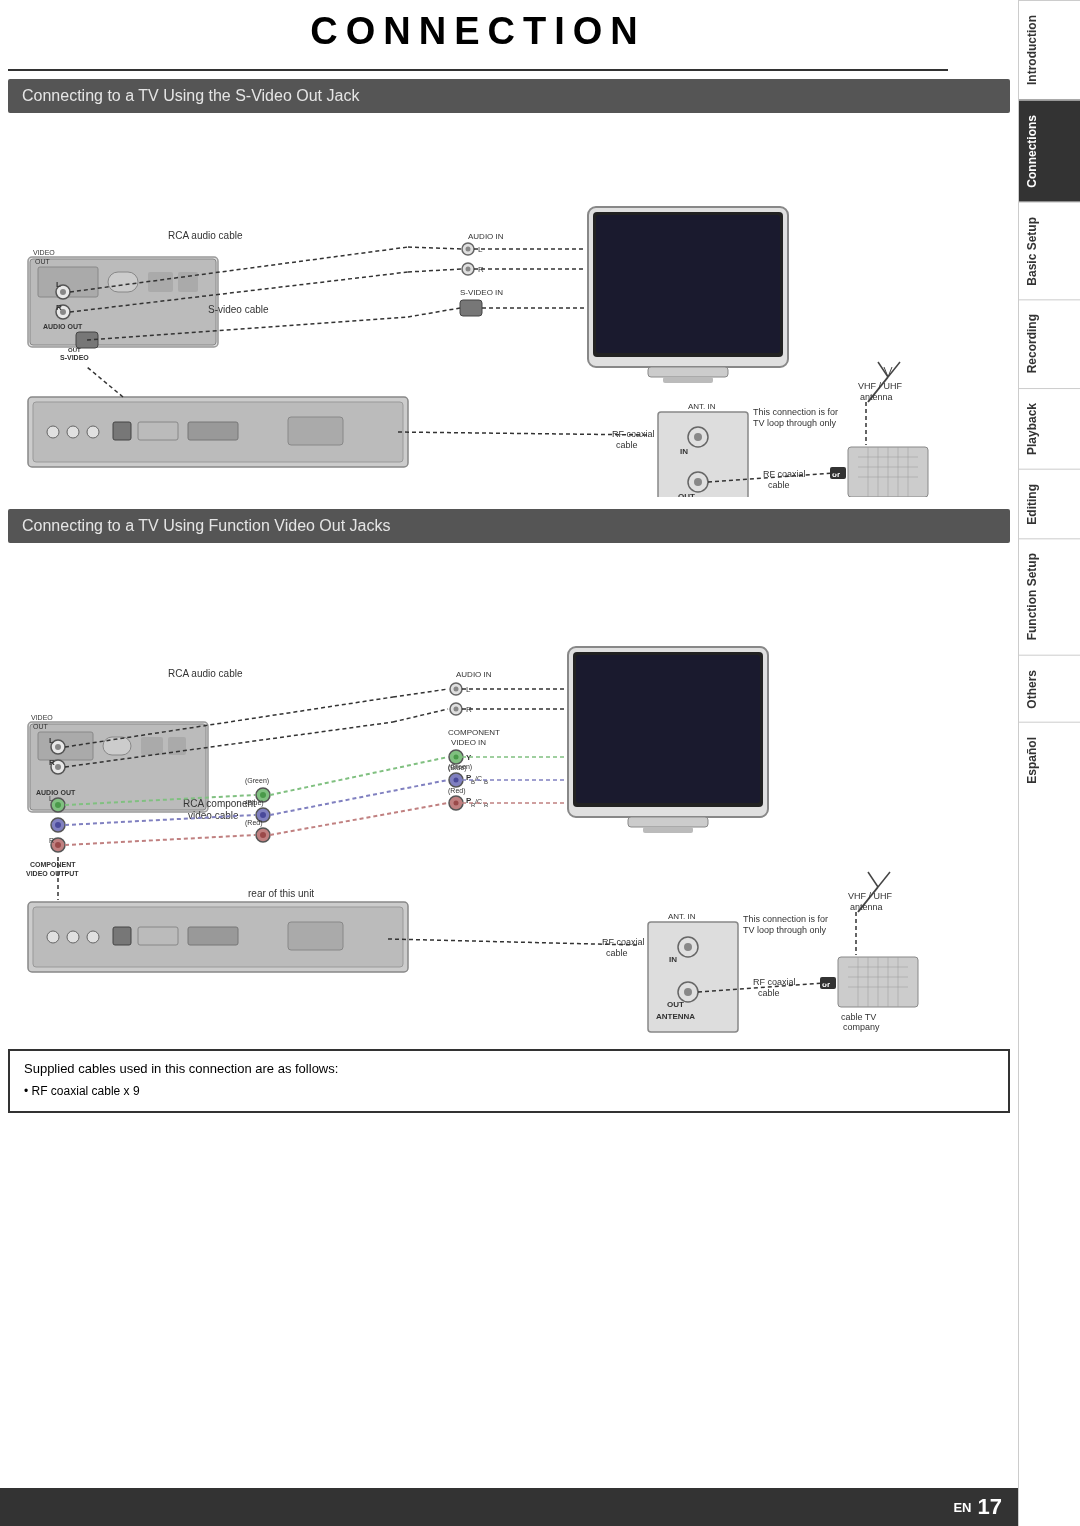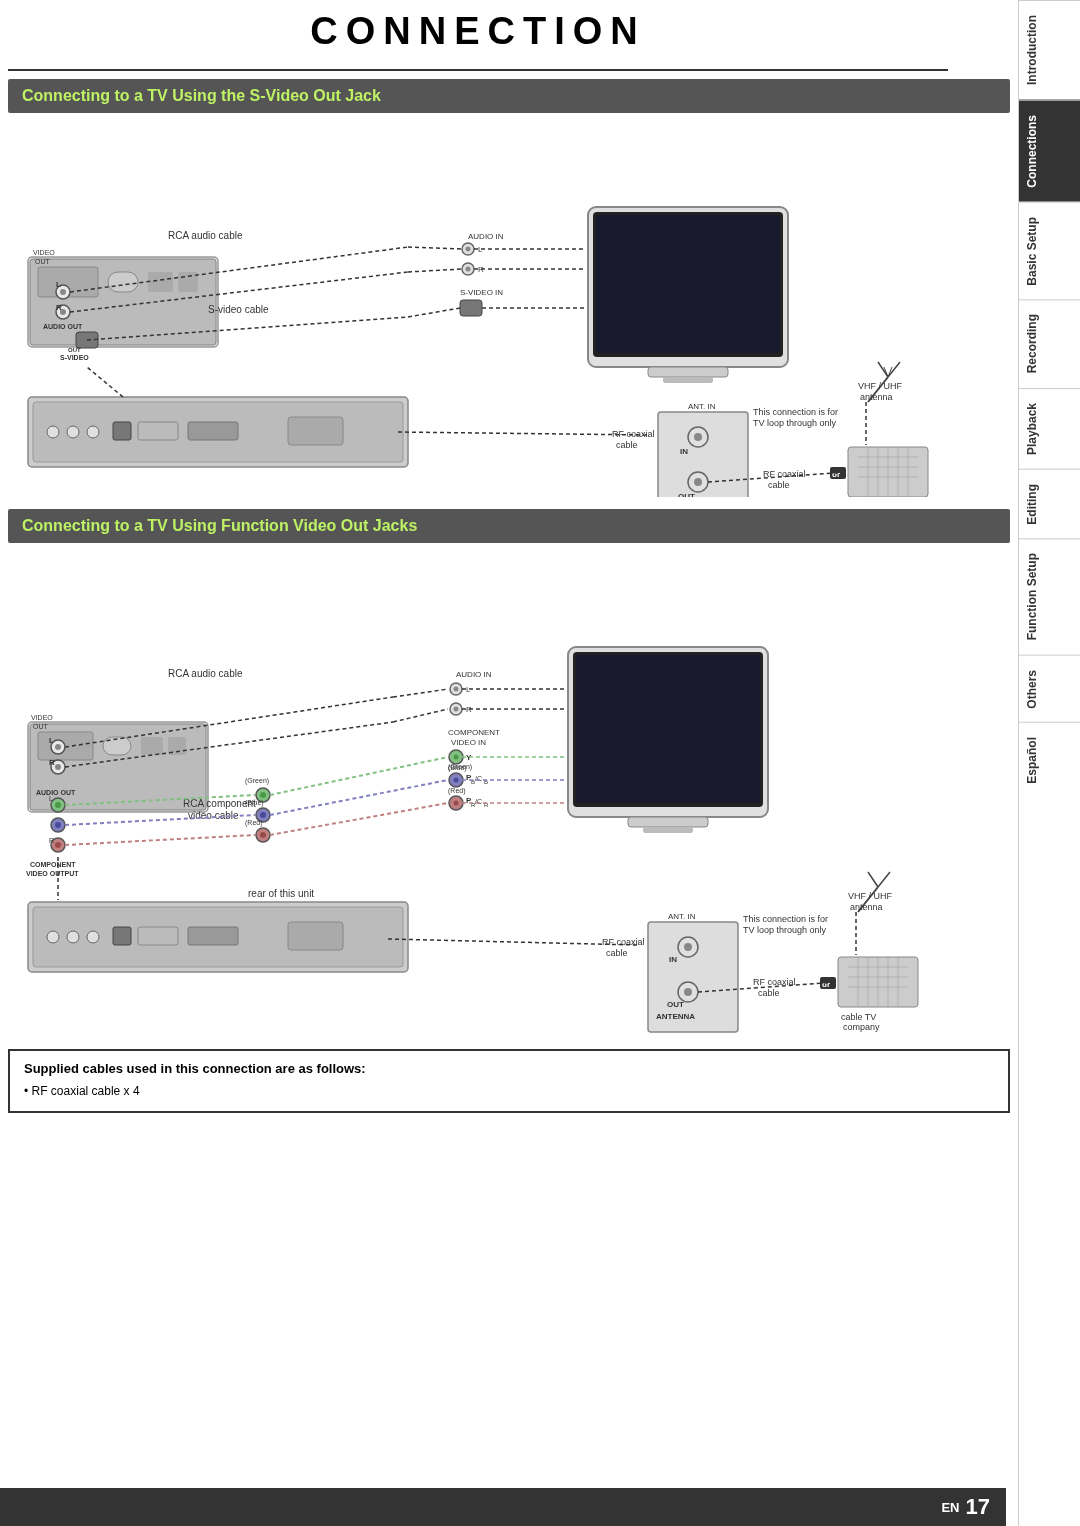--- a/index.html
+++ b/index.html
@@ -62,23 +62,23 @@
 
     
     .main-content {
       margin-right: 62px;
       padding: 0 8px;
     }
 
     
     .section-header {
       background: #555;
-      color: #bef264;
+      color: #e5e5e5;
       font-size: 16px;
-      font-weight: bold;
+      font-weight: normal;
       padding: 8px 14px;
       margin: 8px 0 4px 0;
       border-radius: 2px;
     }
 
     
     .diagram-area {
       width: 100%;
       position: relative;
       background: #fff;
@@ -88,35 +88,35 @@
     
     .info-box {
       border: 2px solid #333;
       margin: 8px 0;
       padding: 10px 14px;
       background: #fff;
     }
 
     .info-box-title {
       font-size: 13px;
-      font-weight: bold;
+      font-weight: normal;
       margin-bottom: 6px;
     }
 
     .info-box-content {
       font-size: 12px;
       line-height: 1.6;
     }
 
     
     .bottom-bar {
       position: absolute;
       bottom: 0;
       left: 0;
-      right: 74px;
+      right: 62px;
       background: #333;
       color: #fff;
       display: flex;
       align-items: center;
       justify-content: flex-end;
       padding: 6px 16px;
       font-size: 22px;
       font-weight: bold;
     }
 
@@ -463,21 +463,21 @@
       <text x="750" y="449" font-size="9" fill="#333">cable</text>
 
       <line x1="690" y1="445" x2="829" y2="435" stroke="#333" stroke-width="1.5" stroke-dasharray="4,3"></line>
       <line x1="848" y1="365" x2="848" y2="408" stroke="#333" stroke-width="1.5" stroke-dasharray="4,3"></line>
     </svg>
   </div>
 
   <div class="info-box">
     <div class="info-box-title">Supplied cables used in this connection are as follows:</div>
     <div class="info-box-content">
-      <div>• RF coaxial cable x 4</div>
+      <div>• RF coaxial cable x 9</div>
     </div>
   </div>
 </div>
 
 <div class="bottom-bar">
   <span>EN</span>
   <strong>17</strong>
 </div>
 
 </body></html>

